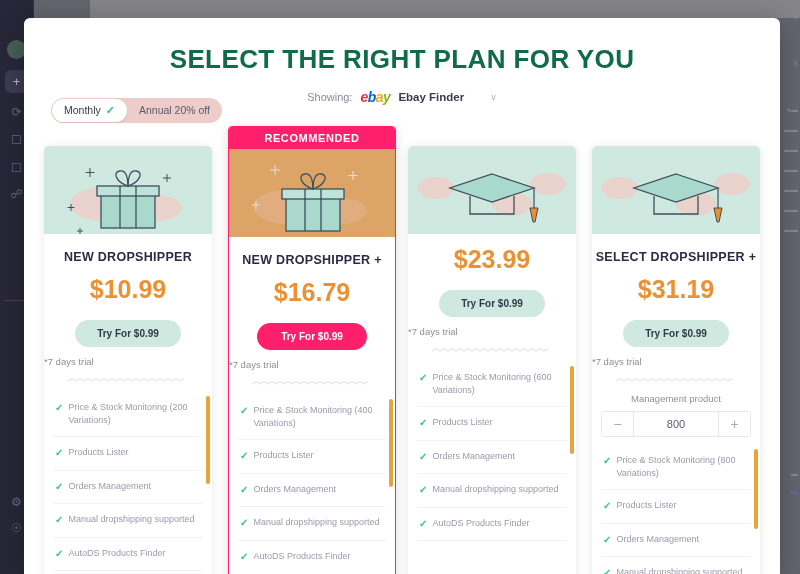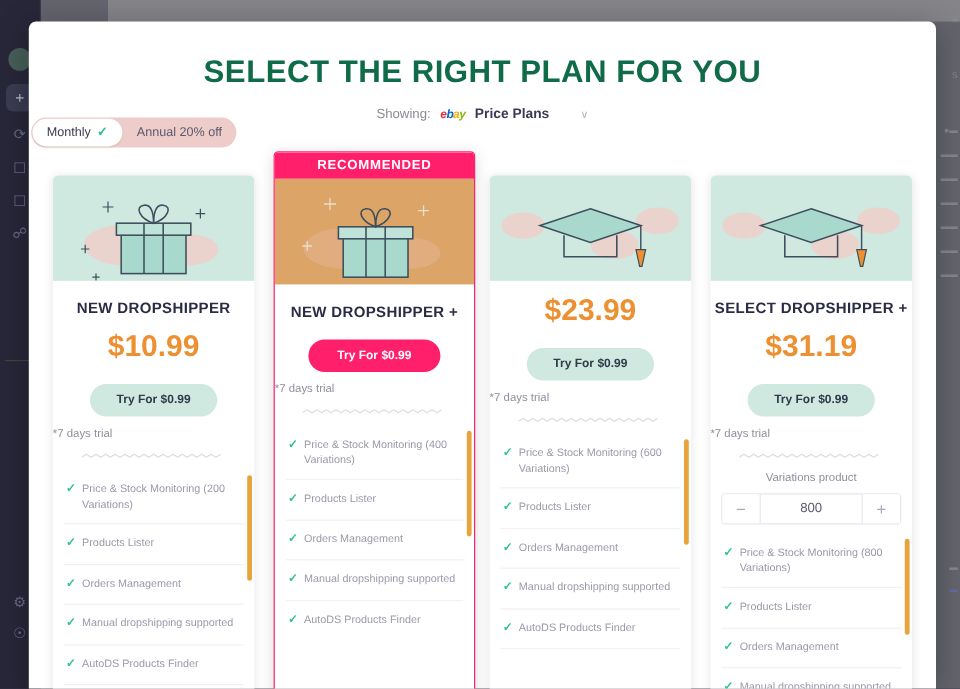--- a/index.html
+++ b/index.html
@@ -57,33 +57,33 @@
     text-align: center; margin-top: 26px;
     font-size: 26px; font-weight: bold; letter-spacing: 0.4px;
     color: #0f6b48;
   }
   .showing-row {
     display: flex; align-items: center; justify-content: center;
     gap: 8px; margin-top: 14px;
   }
   .showing-label { font-size: 11px; color: #8b8b99; }
   .ebay-logo {
-    font-size: 10px; font-weight: bold; letter-spacing: -0.5px;
+    font-size: 14px; font-weight: bold; letter-spacing: -0.5px;
     font-style: italic;
   }
   .ebay-logo span:nth-child(1){color:#e53238;}
   .ebay-logo span:nth-child(2){color:#0064d2;}
   .ebay-logo span:nth-child(3){color:#f5af02;}
   .ebay-logo span:nth-child(4){color:#86b817;}
   .showing-value { font-size: 11.5px; font-weight: bold; color: #3a3a55; }
   .chevron { color: #b4b4c2; font-size: 9px; margin-left: 18px; }
 
   
   .toggle {
-    position: absolute; left: 2px; top: 80px;
+    position: absolute; left: 27px; top: 80px;
     background: #eeccc9; border-radius: 20px;
     height: 25px; display: flex; align-items: flex-end; padding: 0;
   }
   .toggle-opt {
     font-size: 10.5px; color: #5a5a6e;
     padding: 0 12px; height: 25px; line-height: 25px;
     display: flex; align-items: center; gap: 5px;
   }
   .toggle-opt.active {
     background: #ffffff; border-radius: 20px; height: 23px; line-height: 23px;
@@ -205,21 +205,21 @@
   <div class="ghost-text" style="top:488px; color:rgba(90,120,220,.5)">▬</div>
 </div>
 
 <div class="modal">
 
   <h1 class="modal-title">SELECT THE RIGHT PLAN FOR YOU</h1>
 
   <div class="showing-row">
     <span class="showing-label">Showing:</span>
     <span class="ebay-logo"><span>e</span><span>b</span><span>a</span><span>y</span></span>
-    <span class="showing-value">Price Plans</span>
+    <span class="showing-value">Ebay Finder</span>
     <span class="chevron">∨</span>
   </div>
 
   <div class="toggle">
     <div class="toggle-opt active">
       <span>Monthly</span>
       <span class="check-green">✓</span>
     </div>
     <div class="toggle-opt">
       <span>Annual 20% off</span>
@@ -296,20 +296,21 @@
           <path d="M84 40 C72 36 68 26 76 25 C83 24 84 34 84 40 Z" fill="none" stroke="#3d4f5c" stroke-width="1.3"></path>
           <path d="M84 40 C96 36 100 26 92 25 C85 24 84 34 84 40 Z" fill="none" stroke="#3d4f5c" stroke-width="1.3"></path>
           <g stroke="#e8ded0" stroke-width="1.1">
               <path d="M46 16 l0 10 M41 21 l10 0"></path>
               <path d="M124 22 l0 9 M119.5 26.5 l9 0"></path>
               <path d="M27 52 l0 8 M23 56 l8 0"></path>
             </g>
         </svg>
       </div>
       <div class="card-name">NEW DROPSHIPPER +</div>
+      <div class="card-price">$16.79</div>
       <div class="cta-wrap">
           <button class="cta pink">Try For $0.99</button>
         </div>
       <div class="trial">*7 days trial</div>
       <svg class="wave" width="120" height="6">
           <path d="M0 3 l4 -2.5 l4 2.5 l4 -2.5 l4 2.5 l4 -2.5 l4 2.5 l4 -2.5 l4 2.5 l4 -2.5 l4 2.5 l4 -2.5 l4 2.5 l4 -2.5 l4 2.5 l4 -2.5 l4 2.5 l4 -2.5 l4 2.5 l4 -2.5 l4 2.5 l4 -2.5 l4 2.5 l4 -2.5 l4 2.5 l4 -2.5 l4 2.5 l4 -2.5 l4 2.5 l4 -2.5" fill="none" stroke="#dcdce4" stroke-width="1"></path>
         </svg>
       <div class="features">
         <div class="scrollbar" style="top:4px;height:88px"></div>
         <div class="feature">
@@ -398,21 +399,21 @@
       <div class="card-name">SELECT DROPSHIPPER +</div>
       <div class="card-price">$31.19</div>
       <div class="cta-wrap">
           <button class="cta">Try For $0.99</button>
         </div>
       <div class="trial">*7 days trial</div>
       <svg class="wave" width="120" height="6">
           <path d="M0 3 l4 -2.5 l4 2.5 l4 -2.5 l4 2.5 l4 -2.5 l4 2.5 l4 -2.5 l4 2.5 l4 -2.5 l4 2.5 l4 -2.5 l4 2.5 l4 -2.5 l4 2.5 l4 -2.5 l4 2.5 l4 -2.5 l4 2.5 l4 -2.5 l4 2.5 l4 -2.5 l4 2.5 l4 -2.5 l4 2.5 l4 -2.5 l4 2.5 l4 -2.5 l4 2.5 l4 -2.5" fill="none" stroke="#dcdce4" stroke-width="1"></path>
         </svg>
 
-      <div class="stepper-label">Variations product</div>
+      <div class="stepper-label">Management product</div>
       <div class="stepper">
         <button class="stepper-btn minus">−</button>
         <div class="stepper-val">800</div>
         <button class="stepper-btn plus">+</button>
       </div>
 
       <div class="features">
         <div class="scrollbar" style="top:4px;height:80px"></div>
         <div class="feature">
             <span class="fcheck">✓</span>

